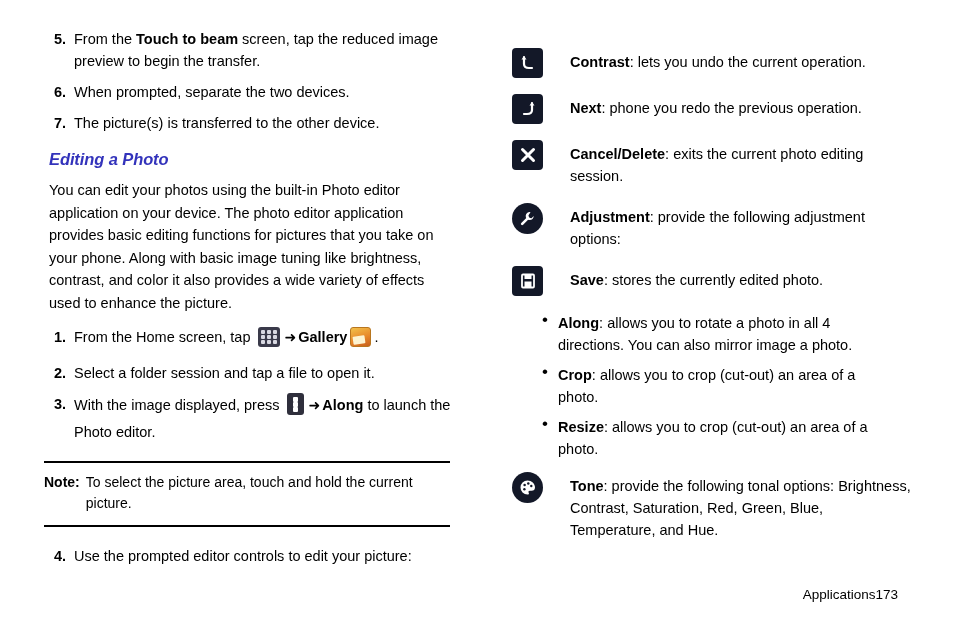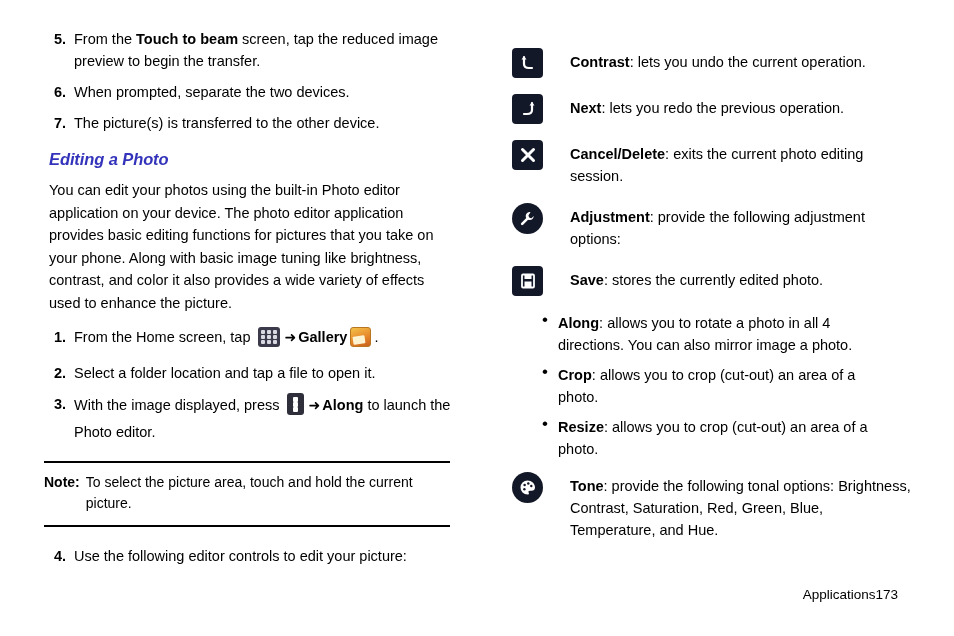--- a/index.html
+++ b/index.html
@@ -228,39 +228,39 @@
 
     <p class="para">You can edit your photos using the built-in Photo editor application on your device. The photo editor application provides basic editing functions for pictures that you take on your phone. Along with basic image tuning like brightness, contrast, and color it also provides a wide variety of effects used to enhance the picture.</p>
 
     <ul class="numlist steps2">
       <li class="numitem">
         <span class="num">1.</span>
         <span class="txt"><span>From the Home screen, tap </span><span class="inline-icon"><span class="grid-icon"><i style="left:3px;top:3px"></i><i style="left:9px;top:3px"></i><i style="left:15px;top:3px"></i><i style="left:3px;top:8px"></i><i style="left:9px;top:8px"></i><i style="left:15px;top:8px"></i><i style="left:3px;top:13px"></i><i style="left:9px;top:13px"></i><i style="left:15px;top:13px"></i></span></span><span class="arrow">➜</span><b>Gallery</b><span class="inline-icon"><span class="gallery-icon"></span></span><span>.</span></span>
       </li>
       <li class="numitem">
         <span class="num">2.</span>
-        <span class="txt">Select a folder location and tap a file to open it.</span>
+        <span class="txt">Select a folder session and tap a file to open it.</span>
       </li>
       <li class="numitem">
         <span class="num">3.</span>
         <span class="txt"><span>With the image displayed, press </span><span class="inline-icon"><span class="menu-icon"><i style="top:4px"></i><i style="top:9px"></i><i style="top:14px"></i></span></span><span class="arrow">➜</span><b>Along</b><span> to launch the Photo editor.</span></span>
       </li>
     </ul>
 
     <div class="note-box">
       <div class="note-row">
         <span class="note-label">Note:</span>
         <span class="note-text">To select the picture area, touch and hold the current picture.</span>
       </div>
     </div>
 
     <ul class="numlist after-note">
       <li class="numitem">
         <span class="num">4.</span>
-        <span class="txt">Use the following editor controls to edit your picture:</span>
+        <span class="txt">Use the prompted editor controls to edit your picture:</span>
       </li>
     </ul>
 
   </div>
 
   <div class="col-right">
 
     <div class="iconrow">
       <div class="iconbox">
         <div class="icon-sq">
@@ -275,21 +275,21 @@
 
     <div class="iconrow">
       <div class="iconbox">
         <div class="icon-sq">
           <svg width="20" height="20" viewBox="0 0 20 20" aria-hidden="true">
             <path d="M14 4 L14 11 Q14 15 9 15 L6 15" stroke="#ffffff" stroke-width="2.2" fill="none" stroke-linecap="round"></path>
             <path d="M11.5 6.5 L14 3.2 L16.5 6.5 Z" fill="#ffffff"></path>
           </svg>
         </div>
       </div>
-      <div class="rtxt"><b>Next</b><span>: lets you redo the previous operation.</span></div>
+      <div class="rtxt"><b>Next</b><span>: phone you redo the previous operation.</span></div>
     </div>
 
     <div class="iconrow">
       <div class="iconbox">
         <div class="icon-sq">
           <svg width="20" height="20" viewBox="0 0 20 20" aria-hidden="true">
             <path d="M4.5 4.5 L15.5 15.5 M15.5 4.5 L4.5 15.5" stroke="#ffffff" stroke-width="3" stroke-linecap="round"></path>
           </svg>
         </div>
       </div>

